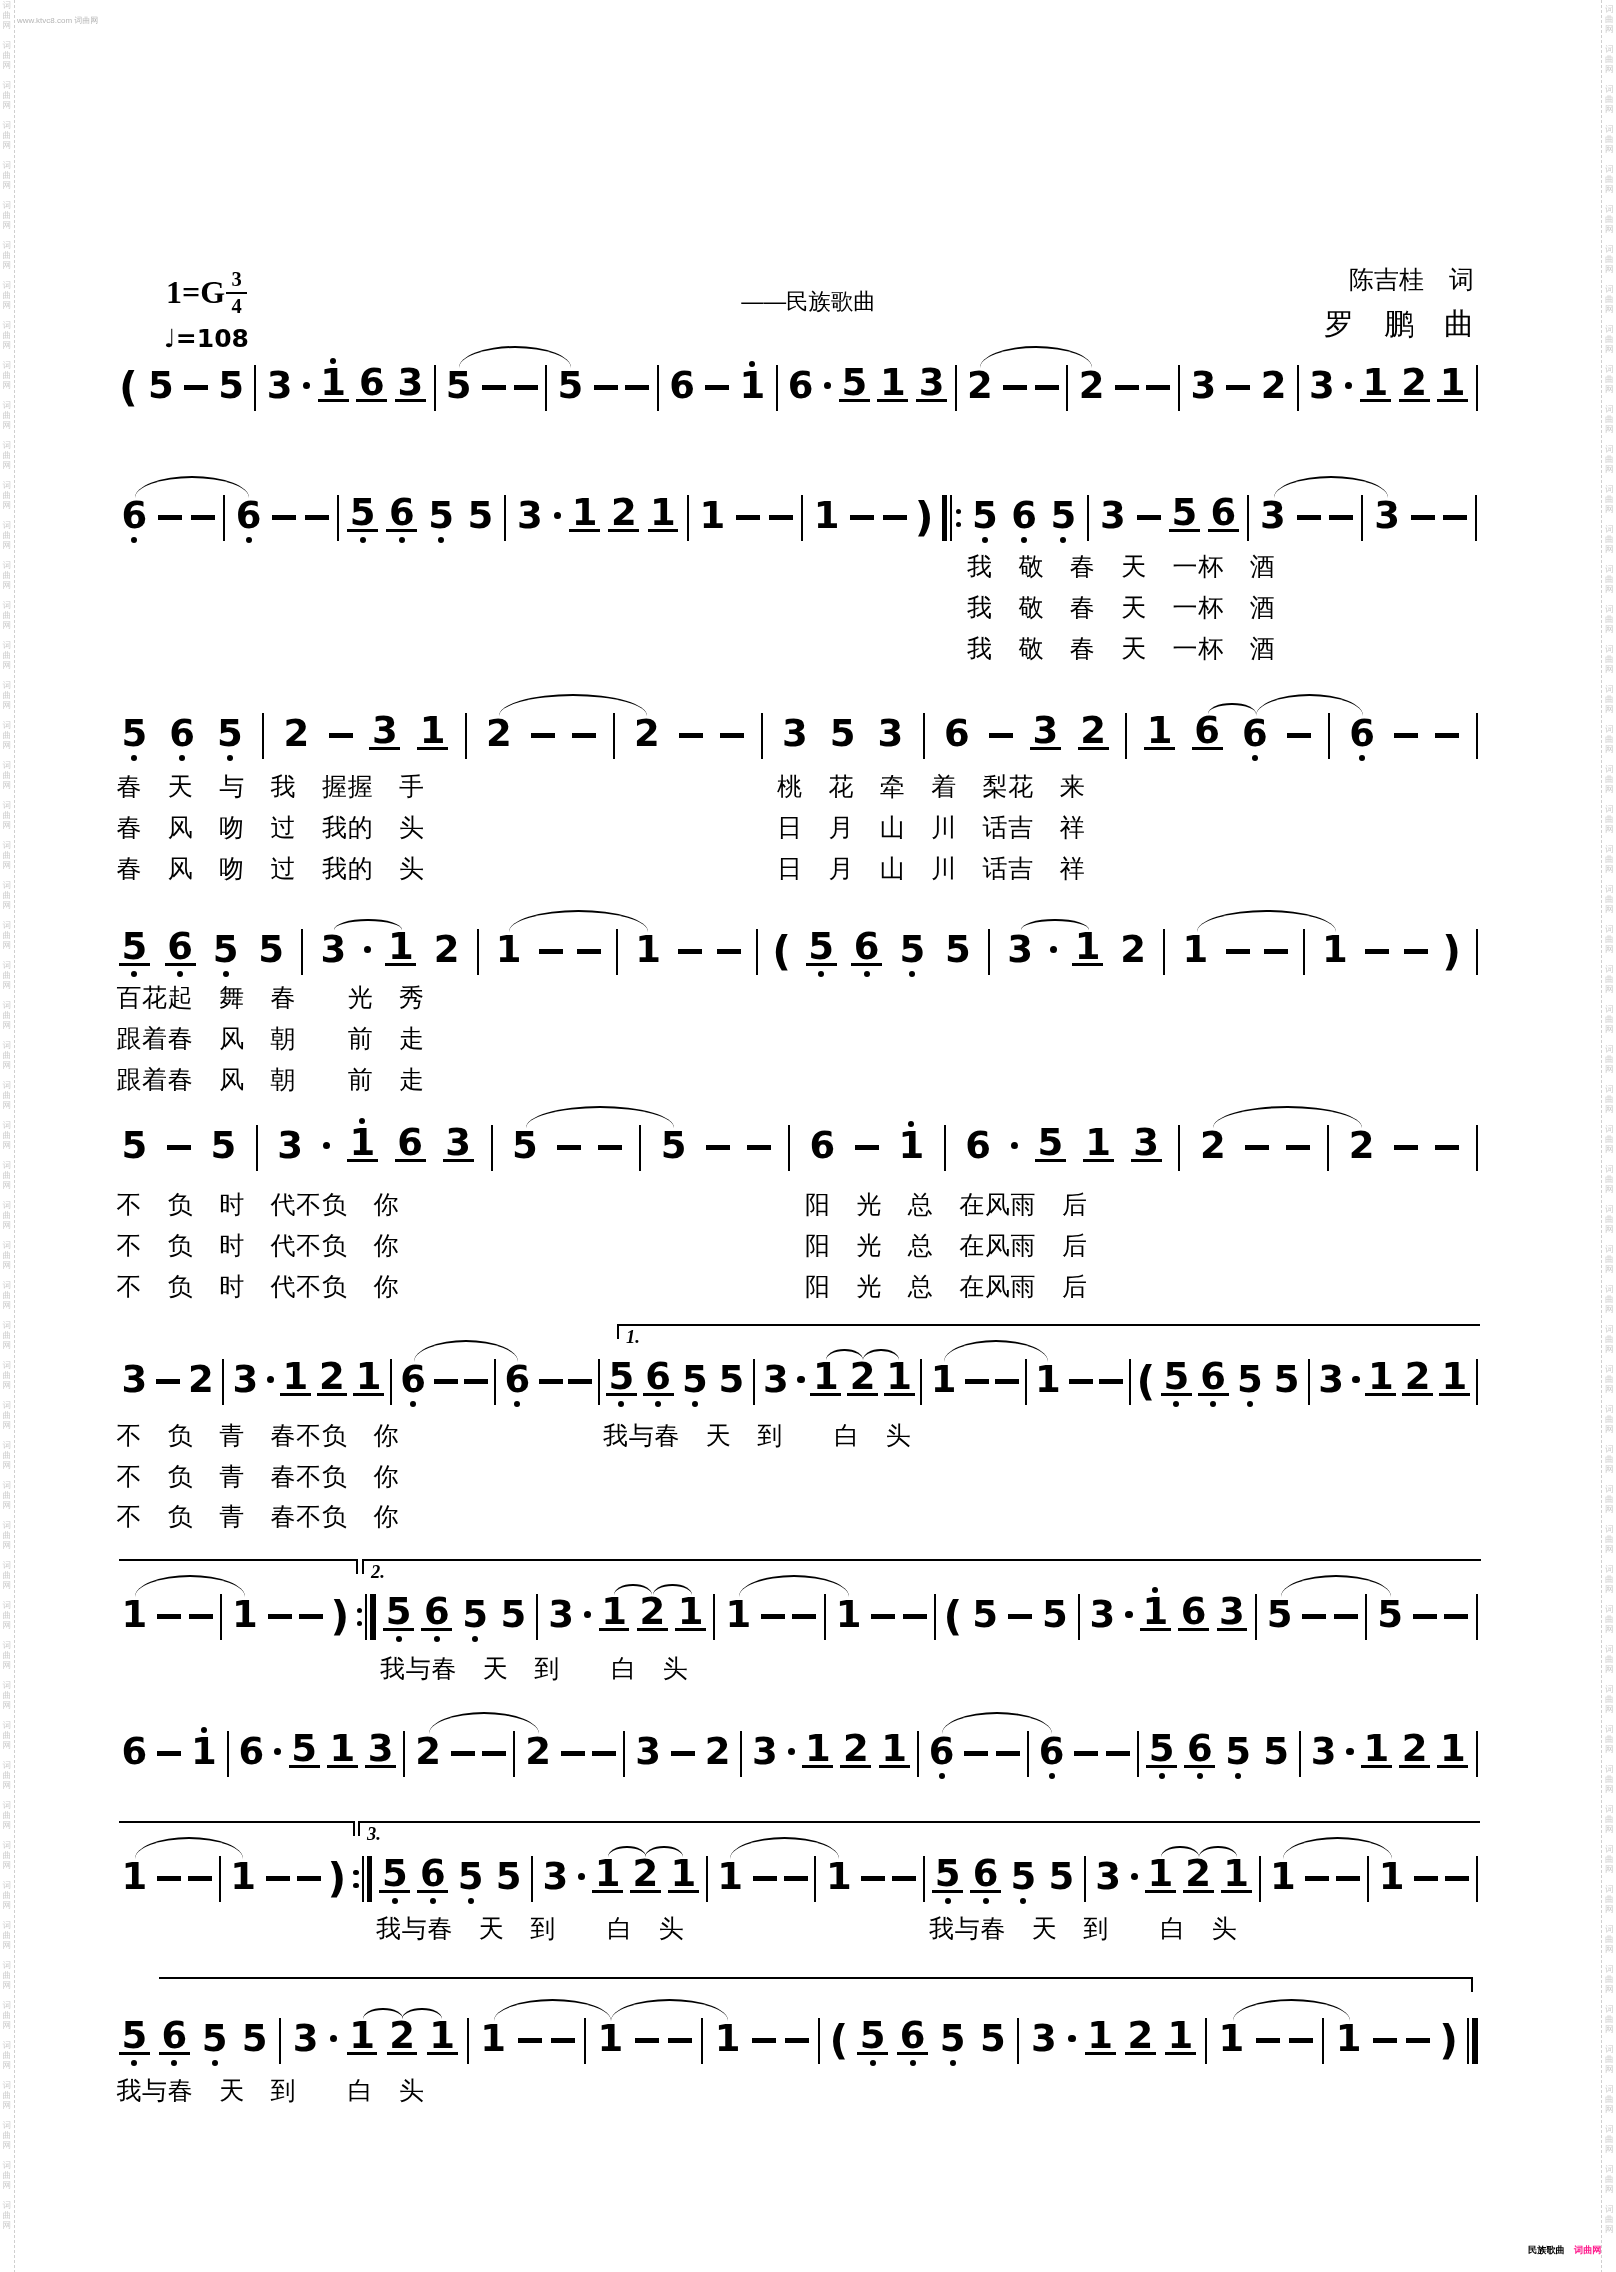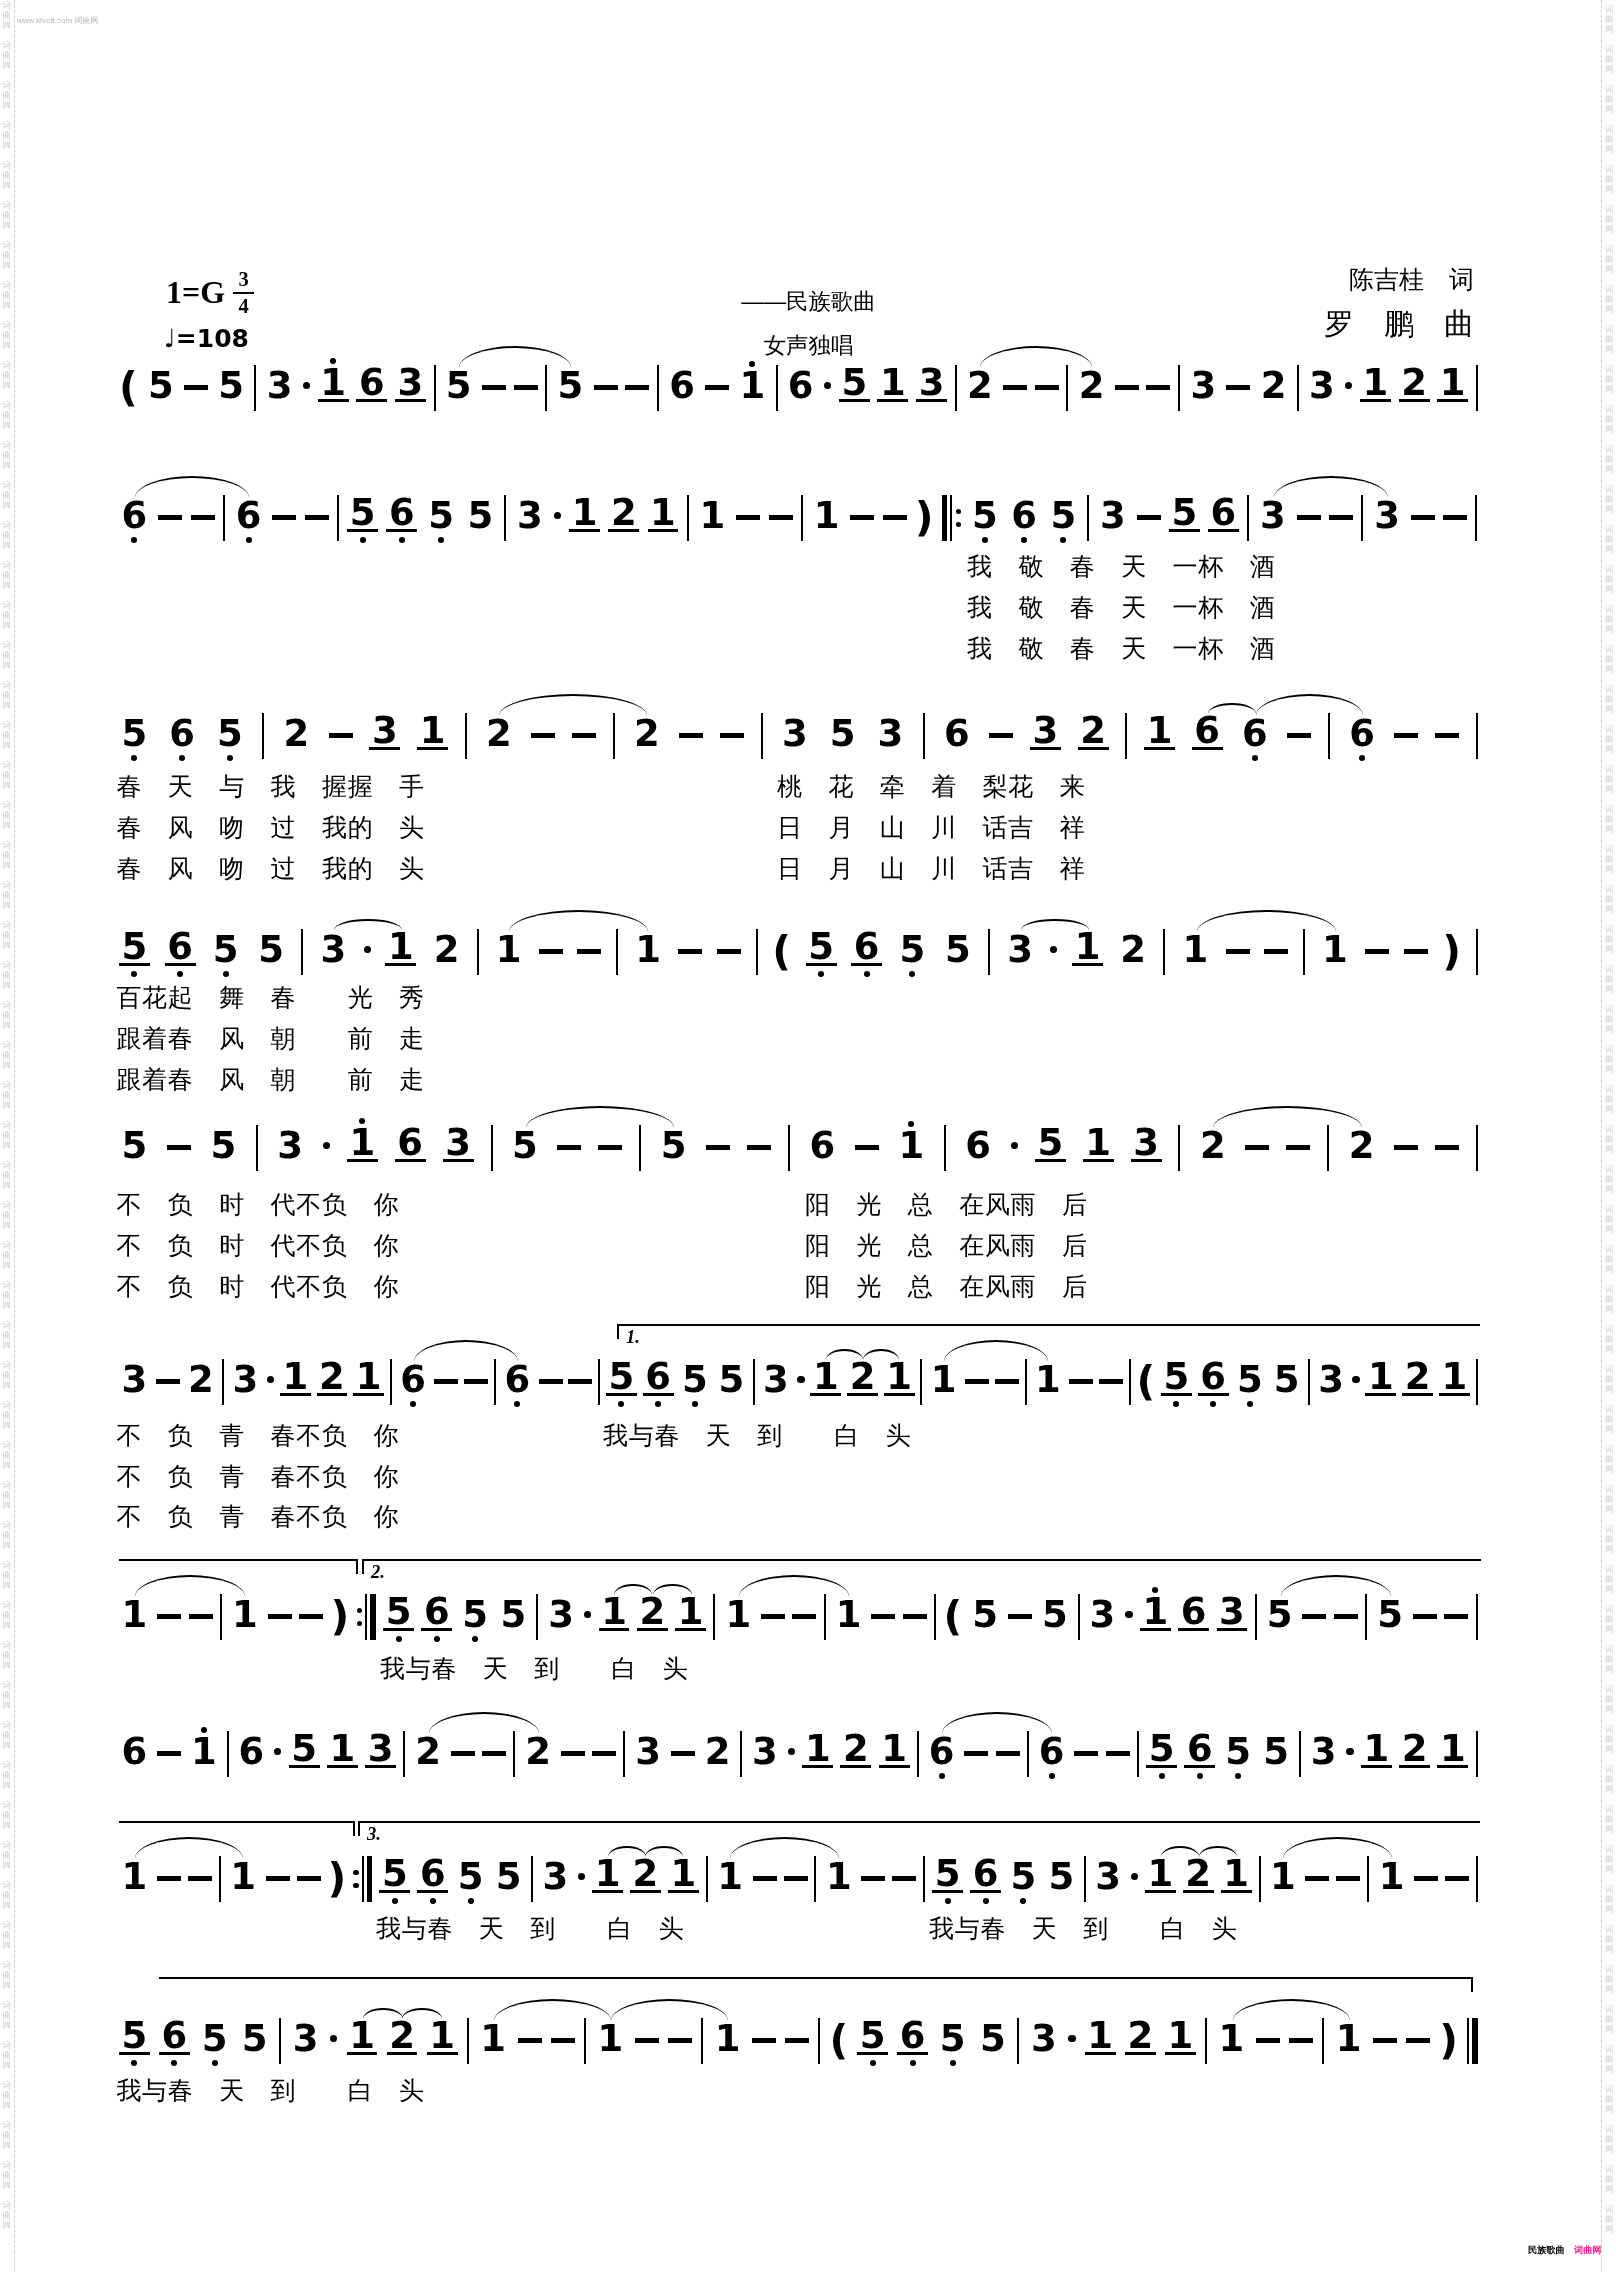--- a/index.html
+++ b/index.html
@@ -6,21 +6,21 @@
   .page{position:relative;width:1617px;height:2273px;background:#fff;overflow:hidden;
         font-family:"Liberation Sans",sans-serif;color:#000;}
   
   .wm-col{position:absolute;top:0;font-size:8.6px;line-height:10px;white-space:pre-line;
           color:#cccccc;font-family:"Liberation Sans",sans-serif;}
   .wm-dash{position:absolute;top:0;bottom:0;width:0;border-left:0.7px dashed #cfcfcf;}
   .site-url{position:absolute;left:17px;top:14.5px;font-size:8px;color:#b5b5b5;}
   
   .title{position:absolute;left:0;top:186px;width:100%;text-align:center;
          font-size:55px;font-weight:bold;letter-spacing:3.3px;}
-  .keysig{position:absolute;left:166px;top:269px;display:flex;align-items:center;gap:8px;
+  .keysig{position:absolute;left:166px;top:269px;display:flex;align-items:center;gap:1px;
           font-family:"Liberation Serif",serif;font-weight:bold;font-size:32px;}
   .frac{display:inline-flex;flex-direction:column;align-items:center;line-height:1;font-size:20.5px;}
   .frac-bar{width:21px;height:2.6px;background:#000;margin:2px 0;}
   .tempo{position:absolute;left:164px;top:324px;font-size:25px;font-weight:bold;
          font-family:"DejaVu Sans",sans-serif;}
   .genre{position:absolute;left:0;top:286px;width:100%;text-align:center;font-size:22.4px;}
   .voice{position:absolute;left:0;top:330px;width:100%;text-align:center;font-size:22.4px;}
   .credit1{position:absolute;right:143px;top:263px;font-size:25px;}
   .credit2{position:absolute;right:143px;top:304px;font-size:30px;}
   
@@ -526,21 +526,20 @@
       <span class="frac-bar"></span>
       <span>4</span>
     </span>
   </div>
 
   <div class="tempo">
     <span>♩</span><span>=108</span>
   </div>
 
   <div class="genre">——民族歌曲</div>
-  <div class="voice">女声独唱</div>
   <div class="credit1">陈吉桂　词</div>
   <div class="credit2">罗　鹏　曲</div>
 
   <div id="systems-root">
       <div class="sys" style="top: 354px;">
         <div class="notes">
           <span class="paren">(</span>
           <span class="note">
             <span class="g">5</span>
           </span>

